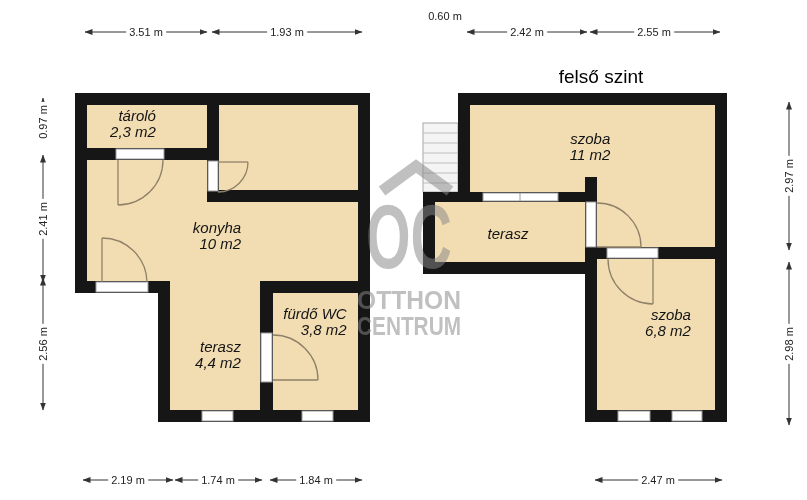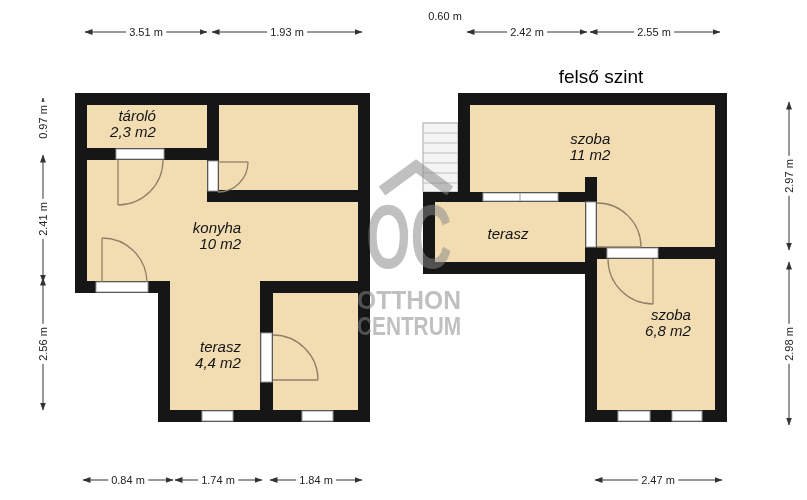--- a/index.html
+++ b/index.html
@@ -166,38 +166,42 @@
     <div>2,3 m2</div>
   </div>
   <div class="lbl lbl-room" style="left:217px; top:236px">
     <div>konyha</div>
     <div>10 m2</div>
   </div>
   <div class="lbl lbl-room" style="left:218px; top:355px">
     <div>terasz</div>
     <div>4,4 m2</div>
   </div>
+  <div class="lbl lbl-room" style="left:315px; top:322px">
+    <div>fürdő WC</div>
+    <div>3,8 m2</div>
+  </div>
   <div class="lbl lbl-room" style="left:590px; top:147px">
     <div>szoba</div>
     <div>11 m2</div>
   </div>
   <div class="lbl lbl-room" style="left:508px; top:234px">
     <div>terasz</div>
   </div>
   <div class="lbl lbl-room" style="left:668px; top:323px">
     <div>szoba</div>
     <div>6,8 m2</div>
   </div>
 
   <div class="lbl lbl-dim" style="left:146px; top:32px">3.51 m</div>
   <div class="lbl lbl-dim" style="left:287px; top:32px">1.93 m</div>
   <div class="lbl lbl-dim" style="left:445px; top:16px">0.60 m</div>
   <div class="lbl lbl-dim" style="left:527px; top:32px">2.42 m</div>
   <div class="lbl lbl-dim" style="left:654px; top:32px">2.55 m</div>
-  <div class="lbl lbl-dim" style="left:128px; top:480px">0.84 m</div>
+  <div class="lbl lbl-dim" style="left:128px; top:480px">2.19 m</div>
   <div class="lbl lbl-dim" style="left:218px; top:480px">1.74 m</div>
   <div class="lbl lbl-dim" style="left:316px; top:480px">1.84 m</div>
   <div class="lbl lbl-dim" style="left:658px; top:480px">2.47 m</div>
   <div class="lbl lbl-dim v" style="left:43px; top:122px">0.97 m</div>
   <div class="lbl lbl-dim v" style="left:43px; top:219px">2.41 m</div>
   <div class="lbl lbl-dim v" style="left:43px; top:344px">2.56 m</div>
   <div class="lbl lbl-dim v" style="left:789px; top:176px">2.97 m</div>
   <div class="lbl lbl-dim v" style="left:789px; top:344px">2.98 m</div>
 
 </div>

